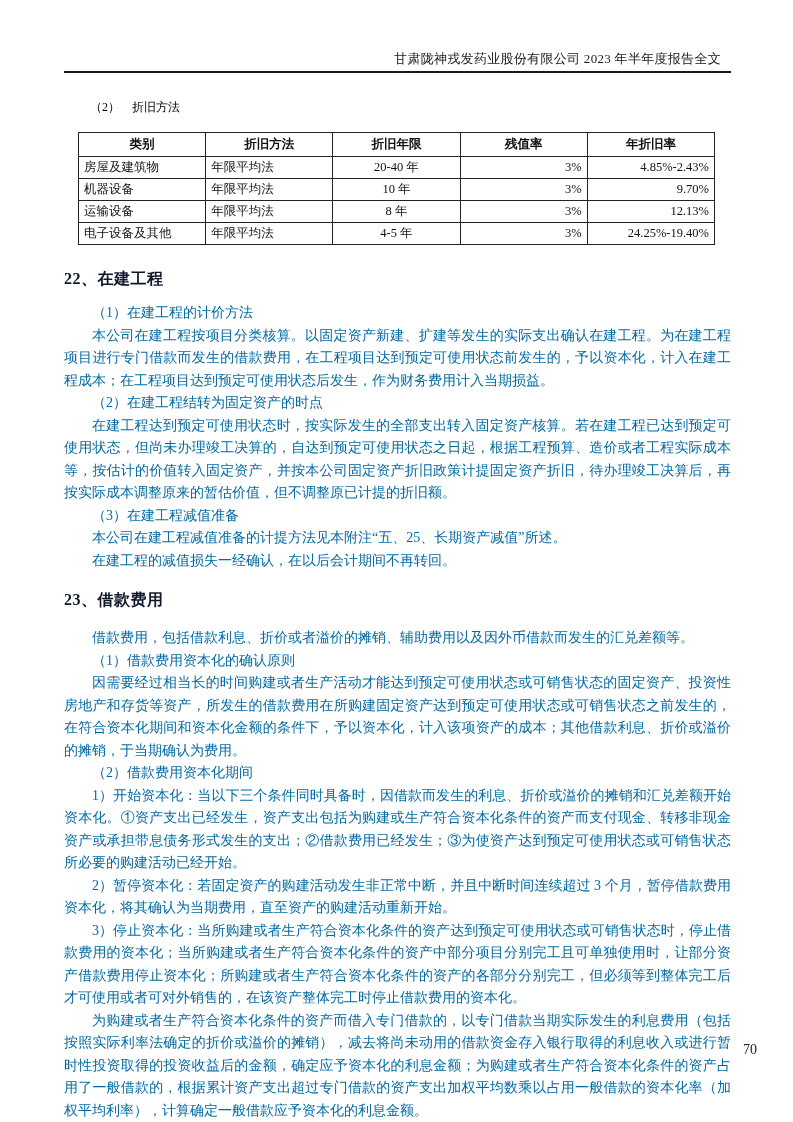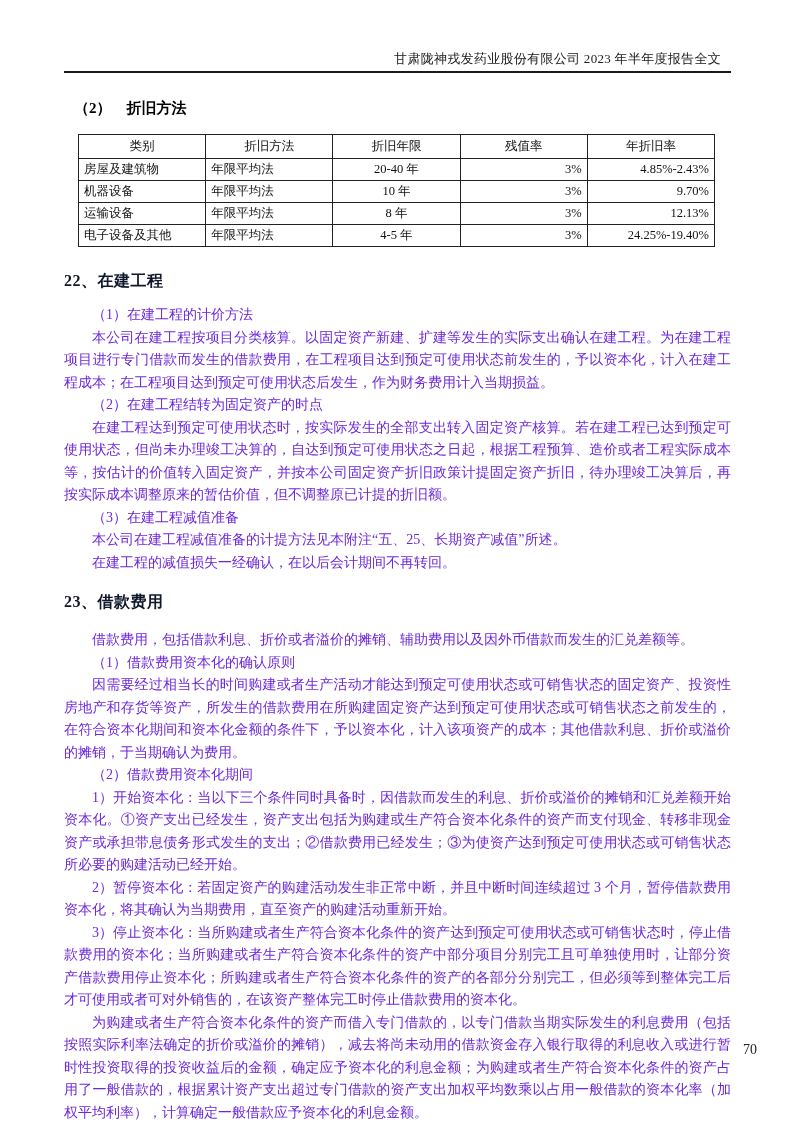--- a/index.html
+++ b/index.html
@@ -27,64 +27,64 @@
     letter-spacing: 0.3px;
     color: #1a1a1a;
   }
   .header-rule {
     margin-top: 4px;
     border: none;
     border-top: 2px solid #1a1a1a;
     height: 0;
   }
   h3.sub-heading {
-    margin: 26px 0 0 10px;
-    font-size: 15px;
-    font-weight: bold;
+    margin: 26px 0 0 26px;
+    font-size: 12px;
+    font-weight: normal;
     color: #000000;
   }
   table.dep-table {
     margin: 16px 0 0 14px;
     width: 637px;
     border-collapse: collapse;
     table-layout: fixed;
     font-size: 12.5px;
     color: #111111;
   }
   table.dep-table col { width: 20%; }
   table.dep-table th, table.dep-table td {
     border: 1px solid #222222;
     padding: 2px 5px;
     height: 16px;
     overflow: hidden;
     white-space: nowrap;
   }
   table.dep-table th {
-    font-weight: normal;
+    font-weight: bold;
     text-align: center;
     height: 19px;
   }
   td.al { text-align: left; }
   td.ac { text-align: center; }
   td.ar { text-align: right; }
   h2.section-heading {
     margin: 24px 0 12px 0;
     font-size: 16px;
     font-weight: bold;
     color: #0f172a;
     letter-spacing: 0.5px;
   }
   h2.section-heading.s23 { margin-top: 18px; margin-bottom: 16px; }
   p.body-par {
     margin: 0;
     font-size: 14px;
     line-height: 22.5px;
     text-indent: 2em;
     text-align: justify;
-    color: #6d28d9;
+    color: #0369a1;
   }
   .page-number {
     position: absolute;
     top: 1042px;
     right: 36px;
     font-size: 14px;
     color: #222222;
   }
 </style>
 </head>

